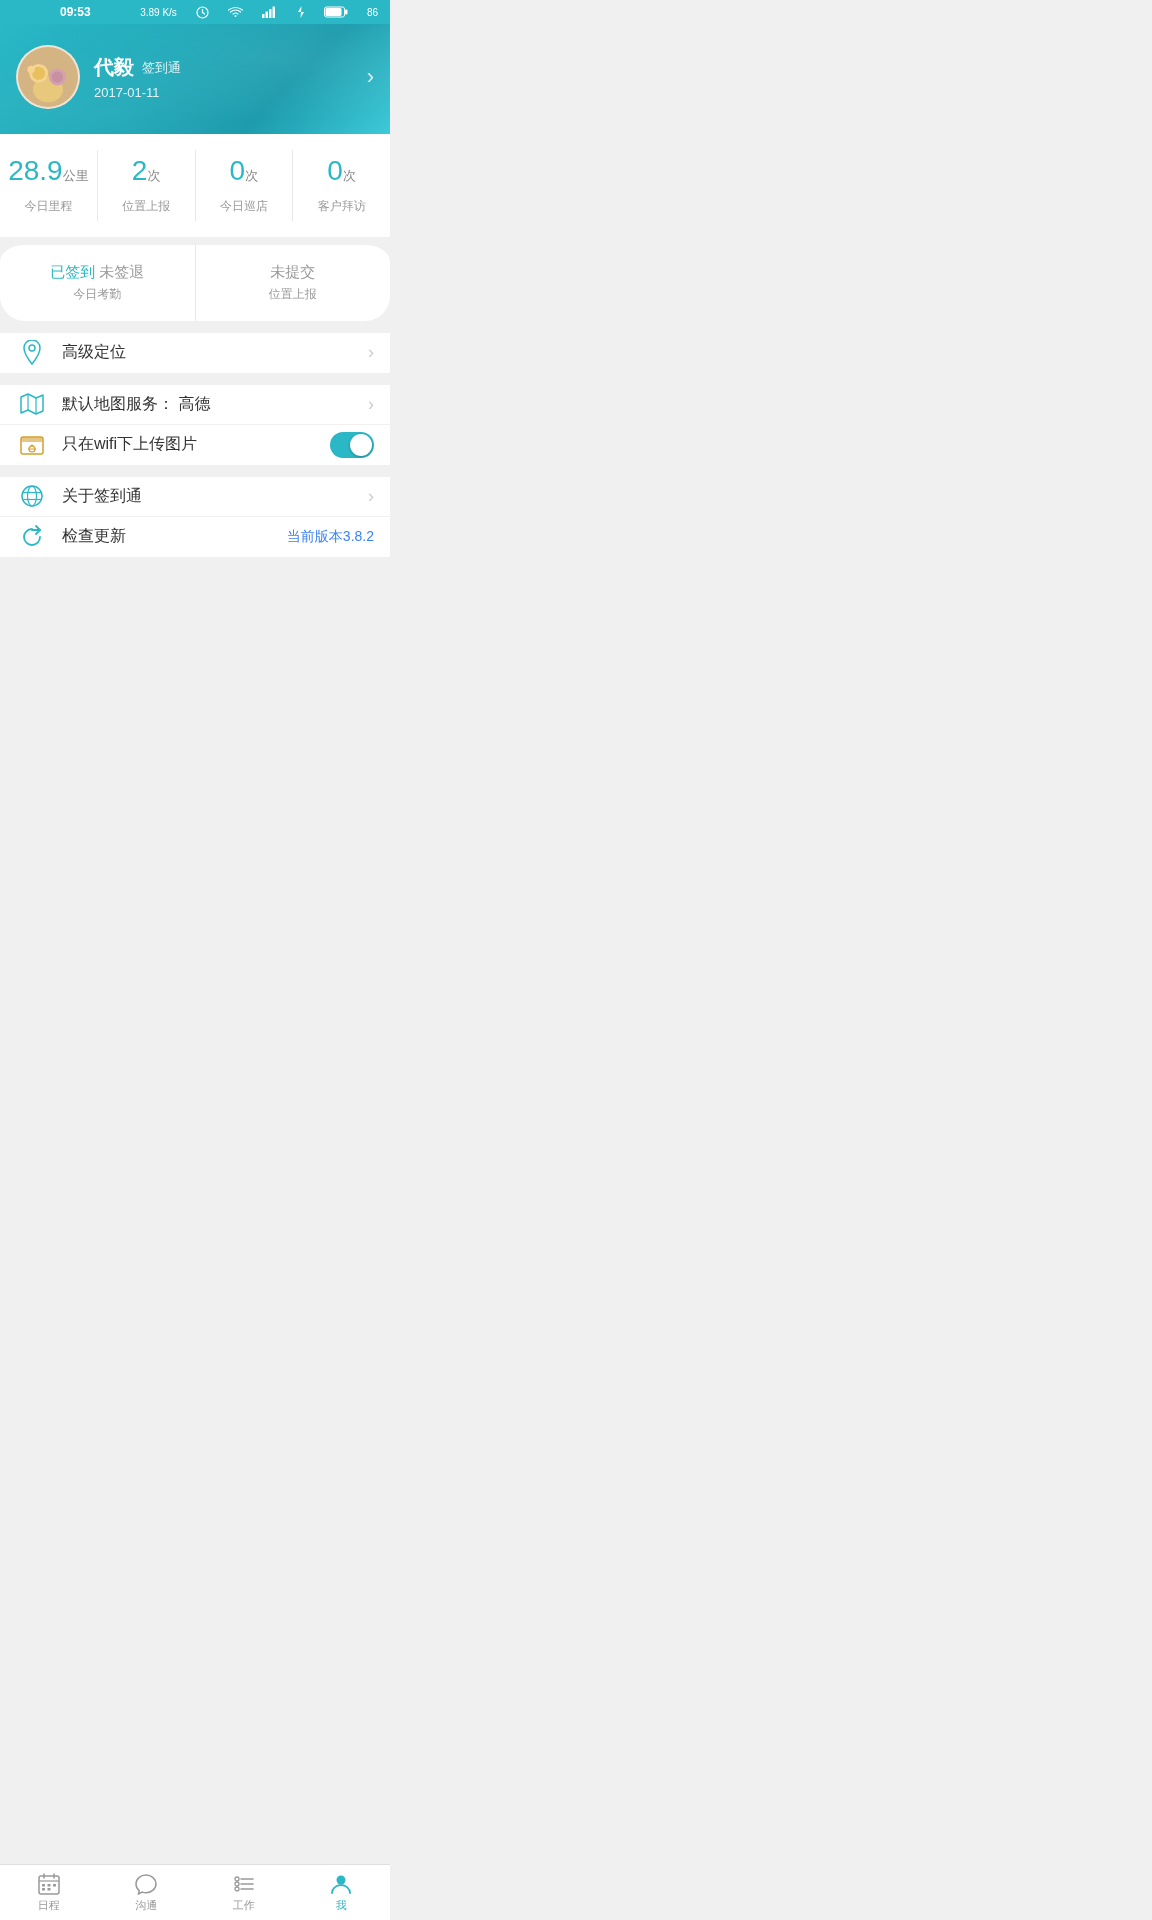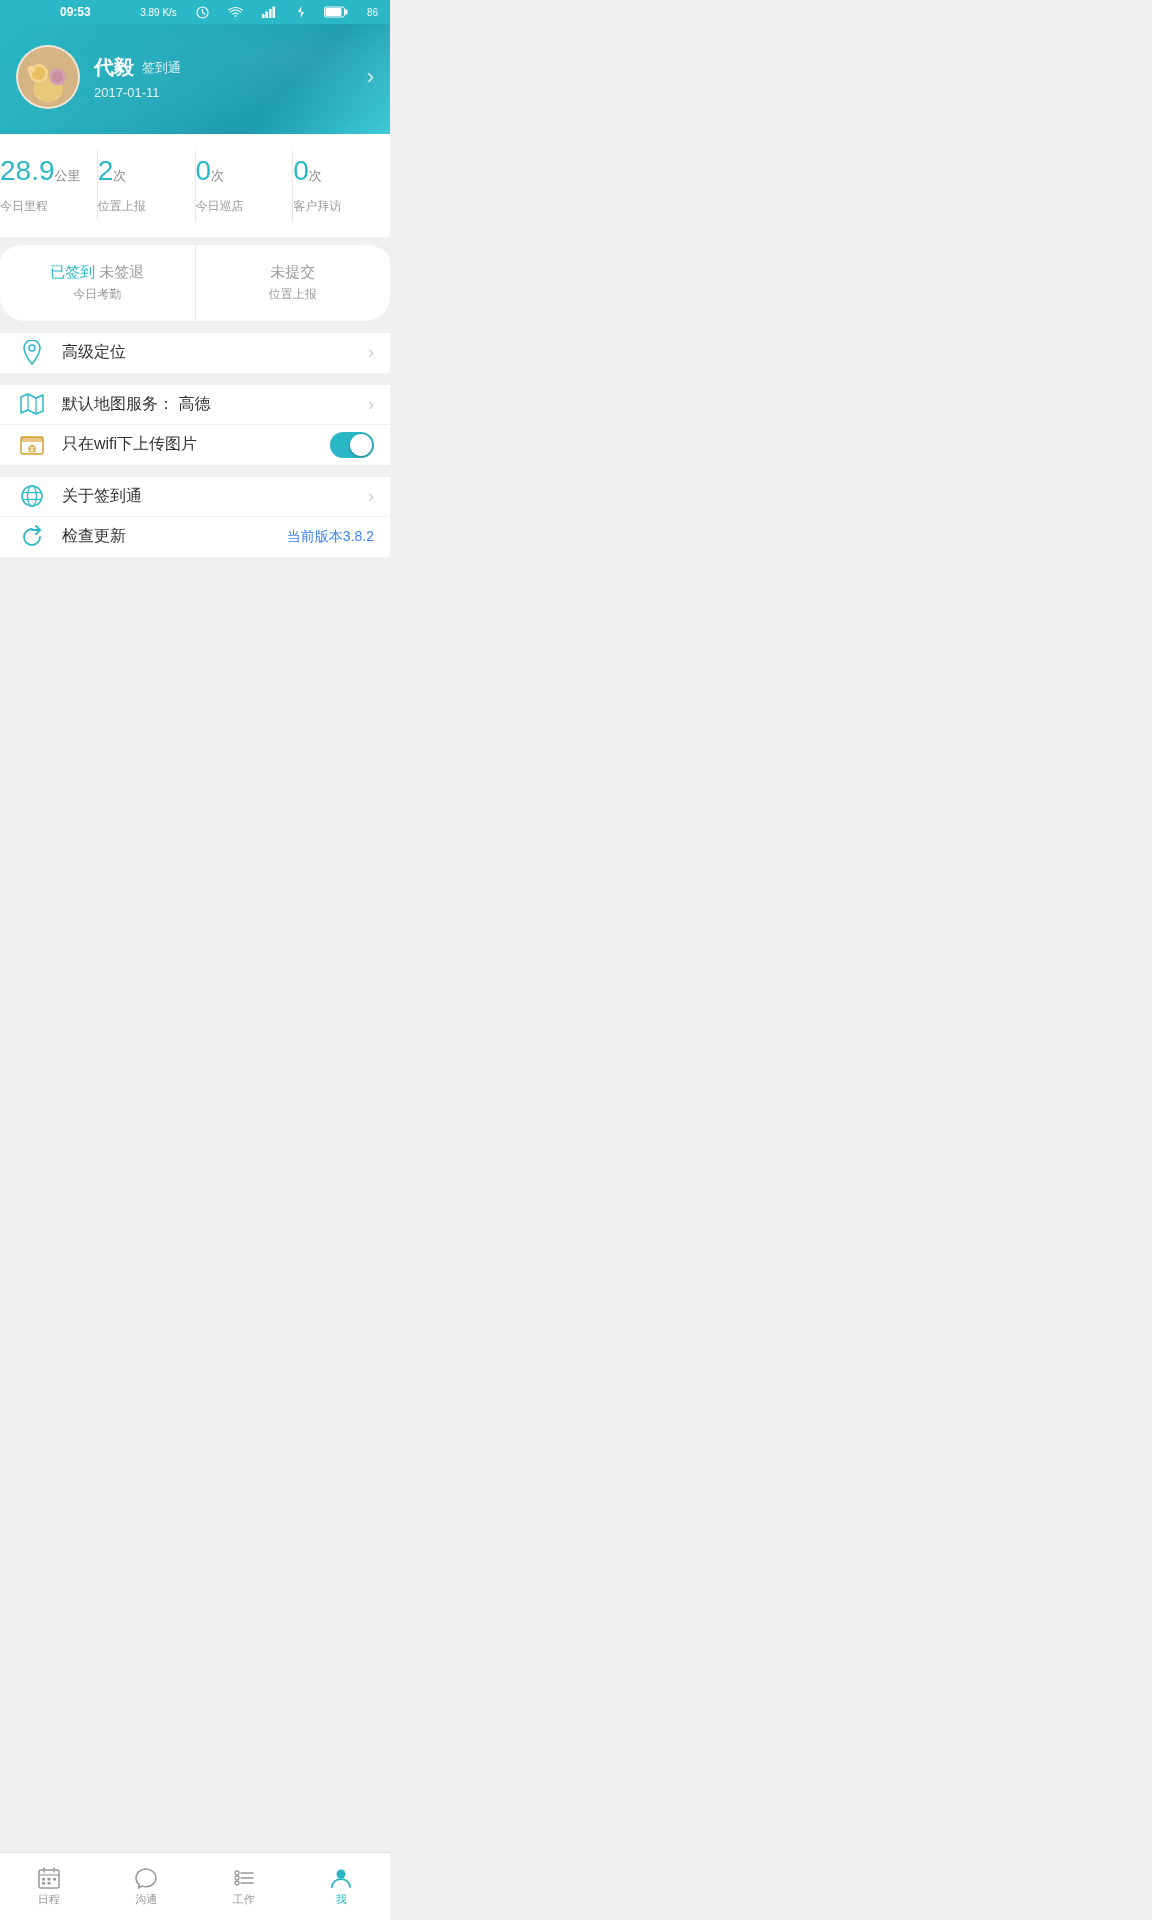--- a/index.html
+++ b/index.html
@@ -95,21 +95,21 @@
 
     
     .stats-container {
       background: white;
       display: flex;
       align-items: stretch;
       padding: 16px 0;
     }
     .stat-item {
       flex: 1;
-      text-align: left;
+      text-align: center;
       padding: 6px 0;
       border-right: 1px solid #e8e8e8;
     }
     .stat-item:last-child { border-right: none; }
     .stat-number {
       font-size: 28px;
       color: #2bb8c6;
       font-weight: 400;
       line-height: 1.1;
     }
@@ -226,21 +226,21 @@
 
     
     .bottom-nav {
       position: fixed;
       bottom: 0;
       left: 0;
       width: 390px;
       background: white;
       border-top: 1px solid #e0e0e0;
       display: flex;
-      height: 68px;
+      height: 56px;
     }
     .nav-item {
       flex: 1;
       display: flex;
       flex-direction: column;
       align-items: center;
       justify-content: center;
       gap: 3px;
       cursor: pointer;
     }

